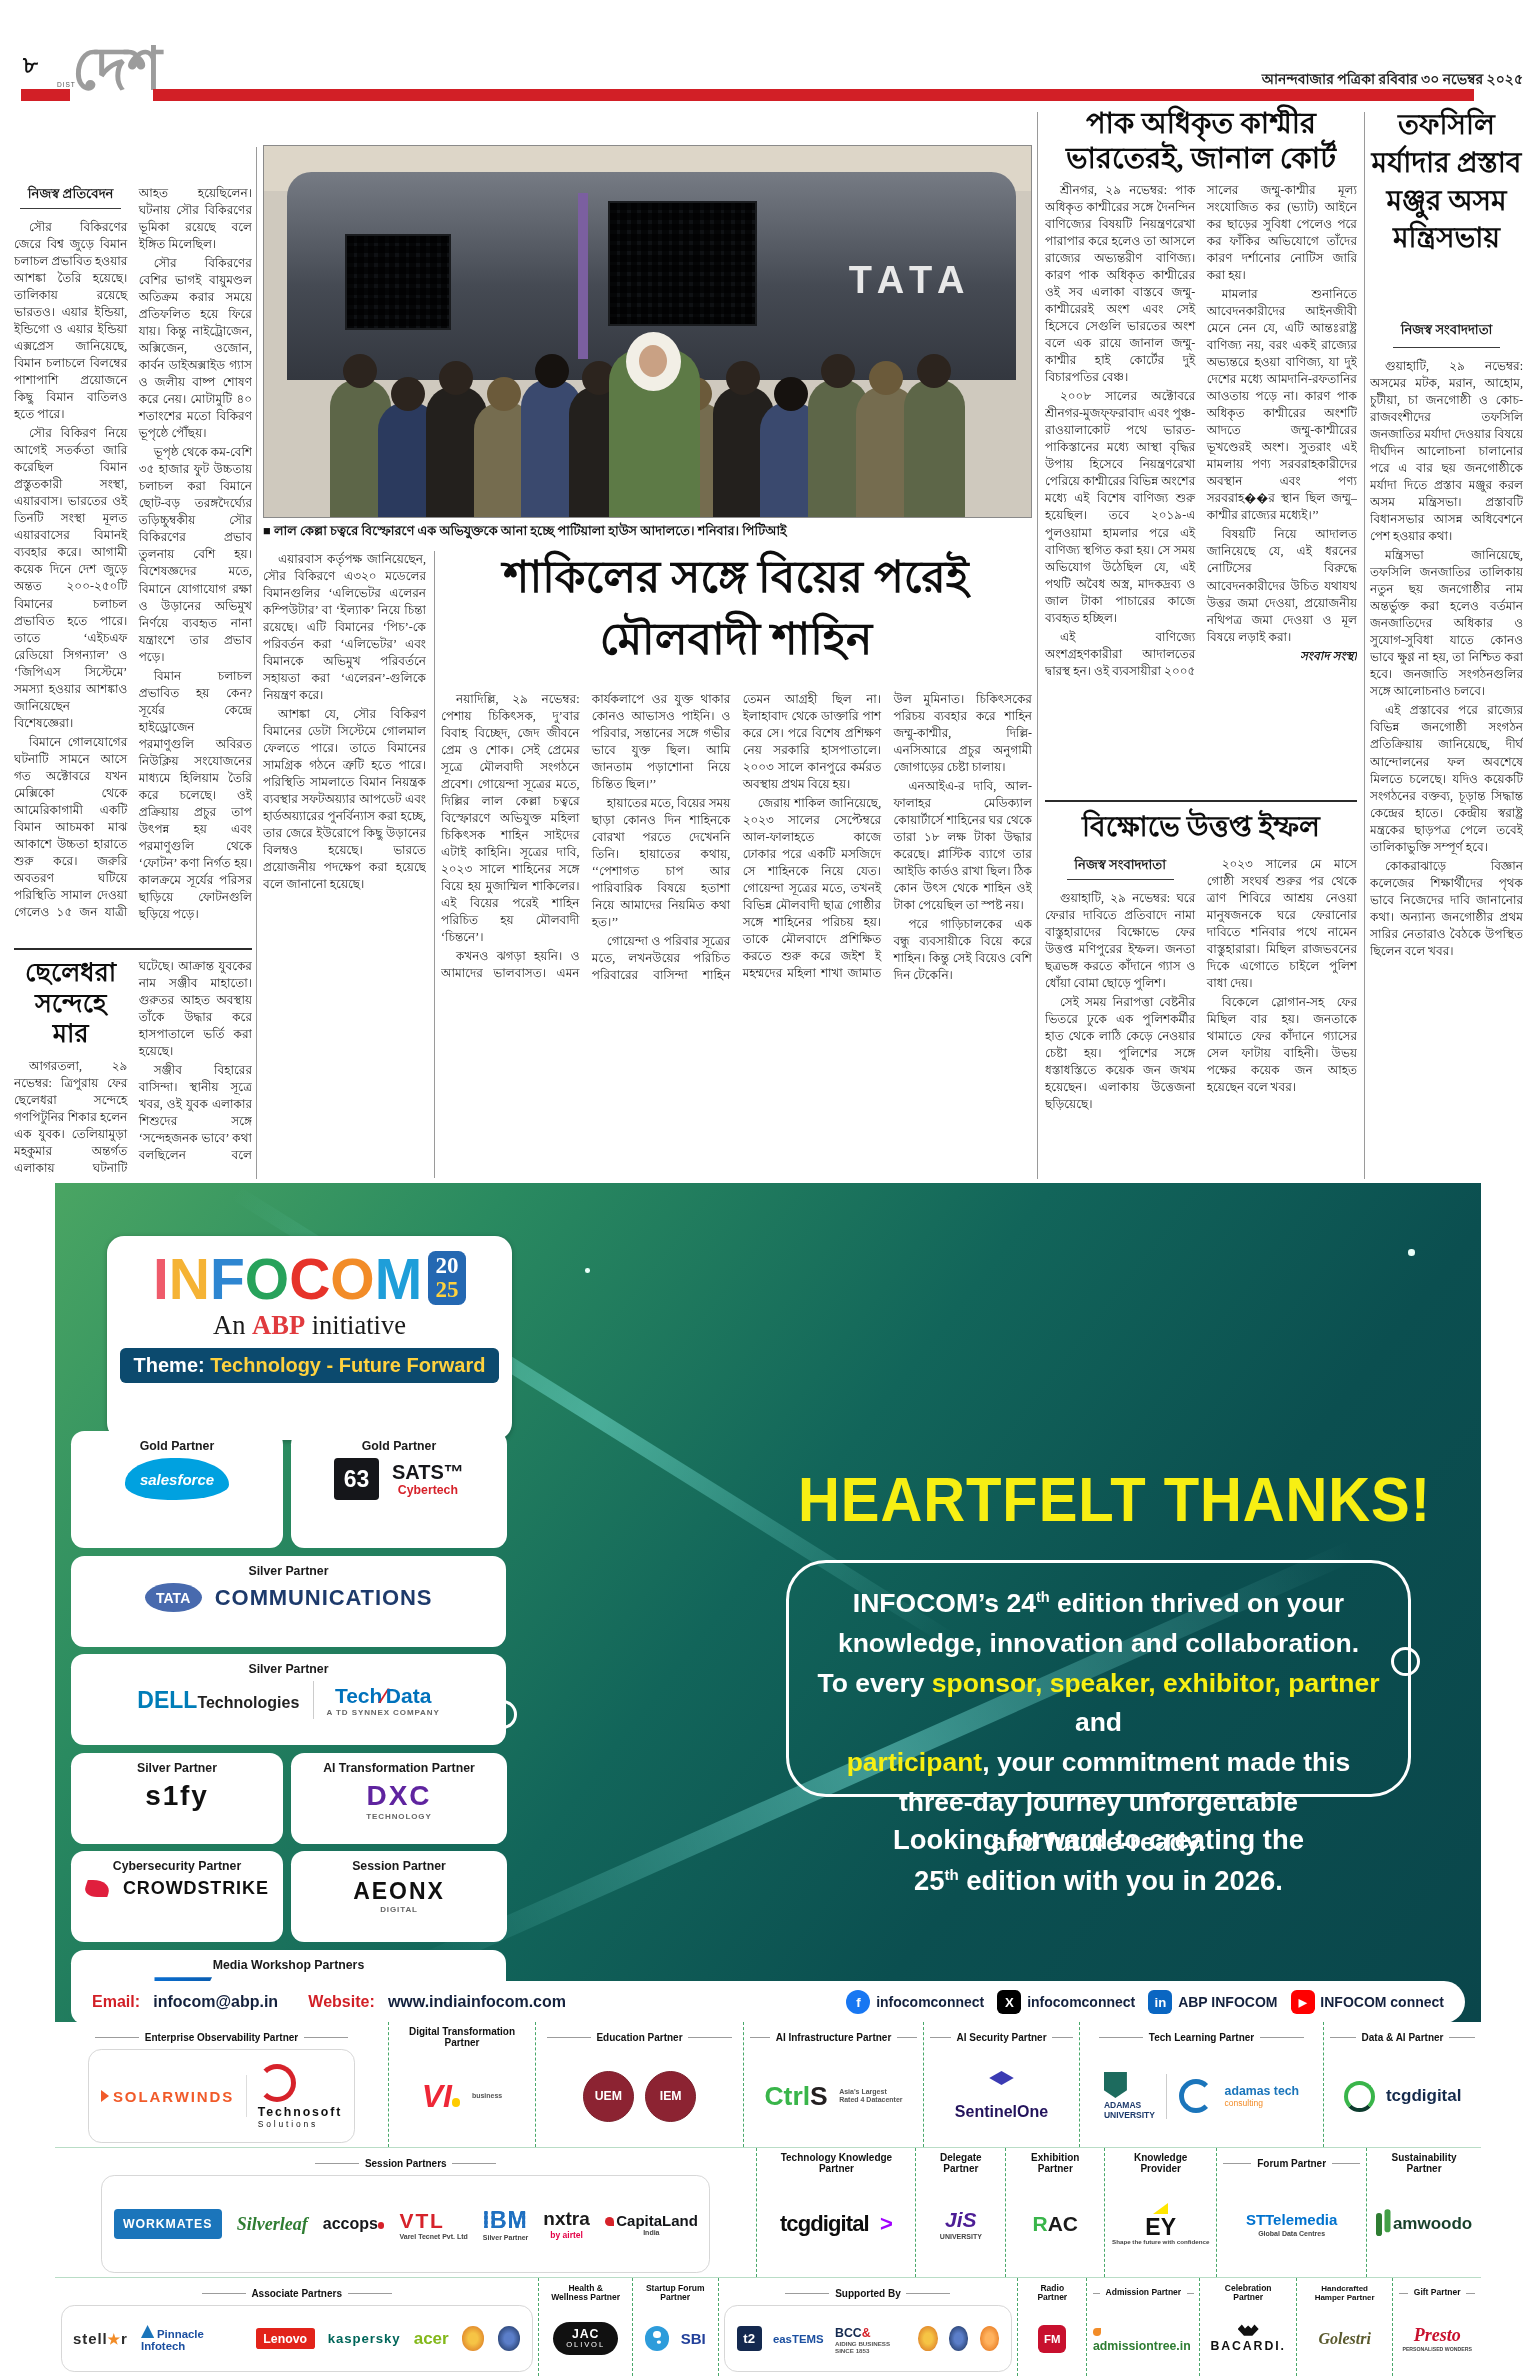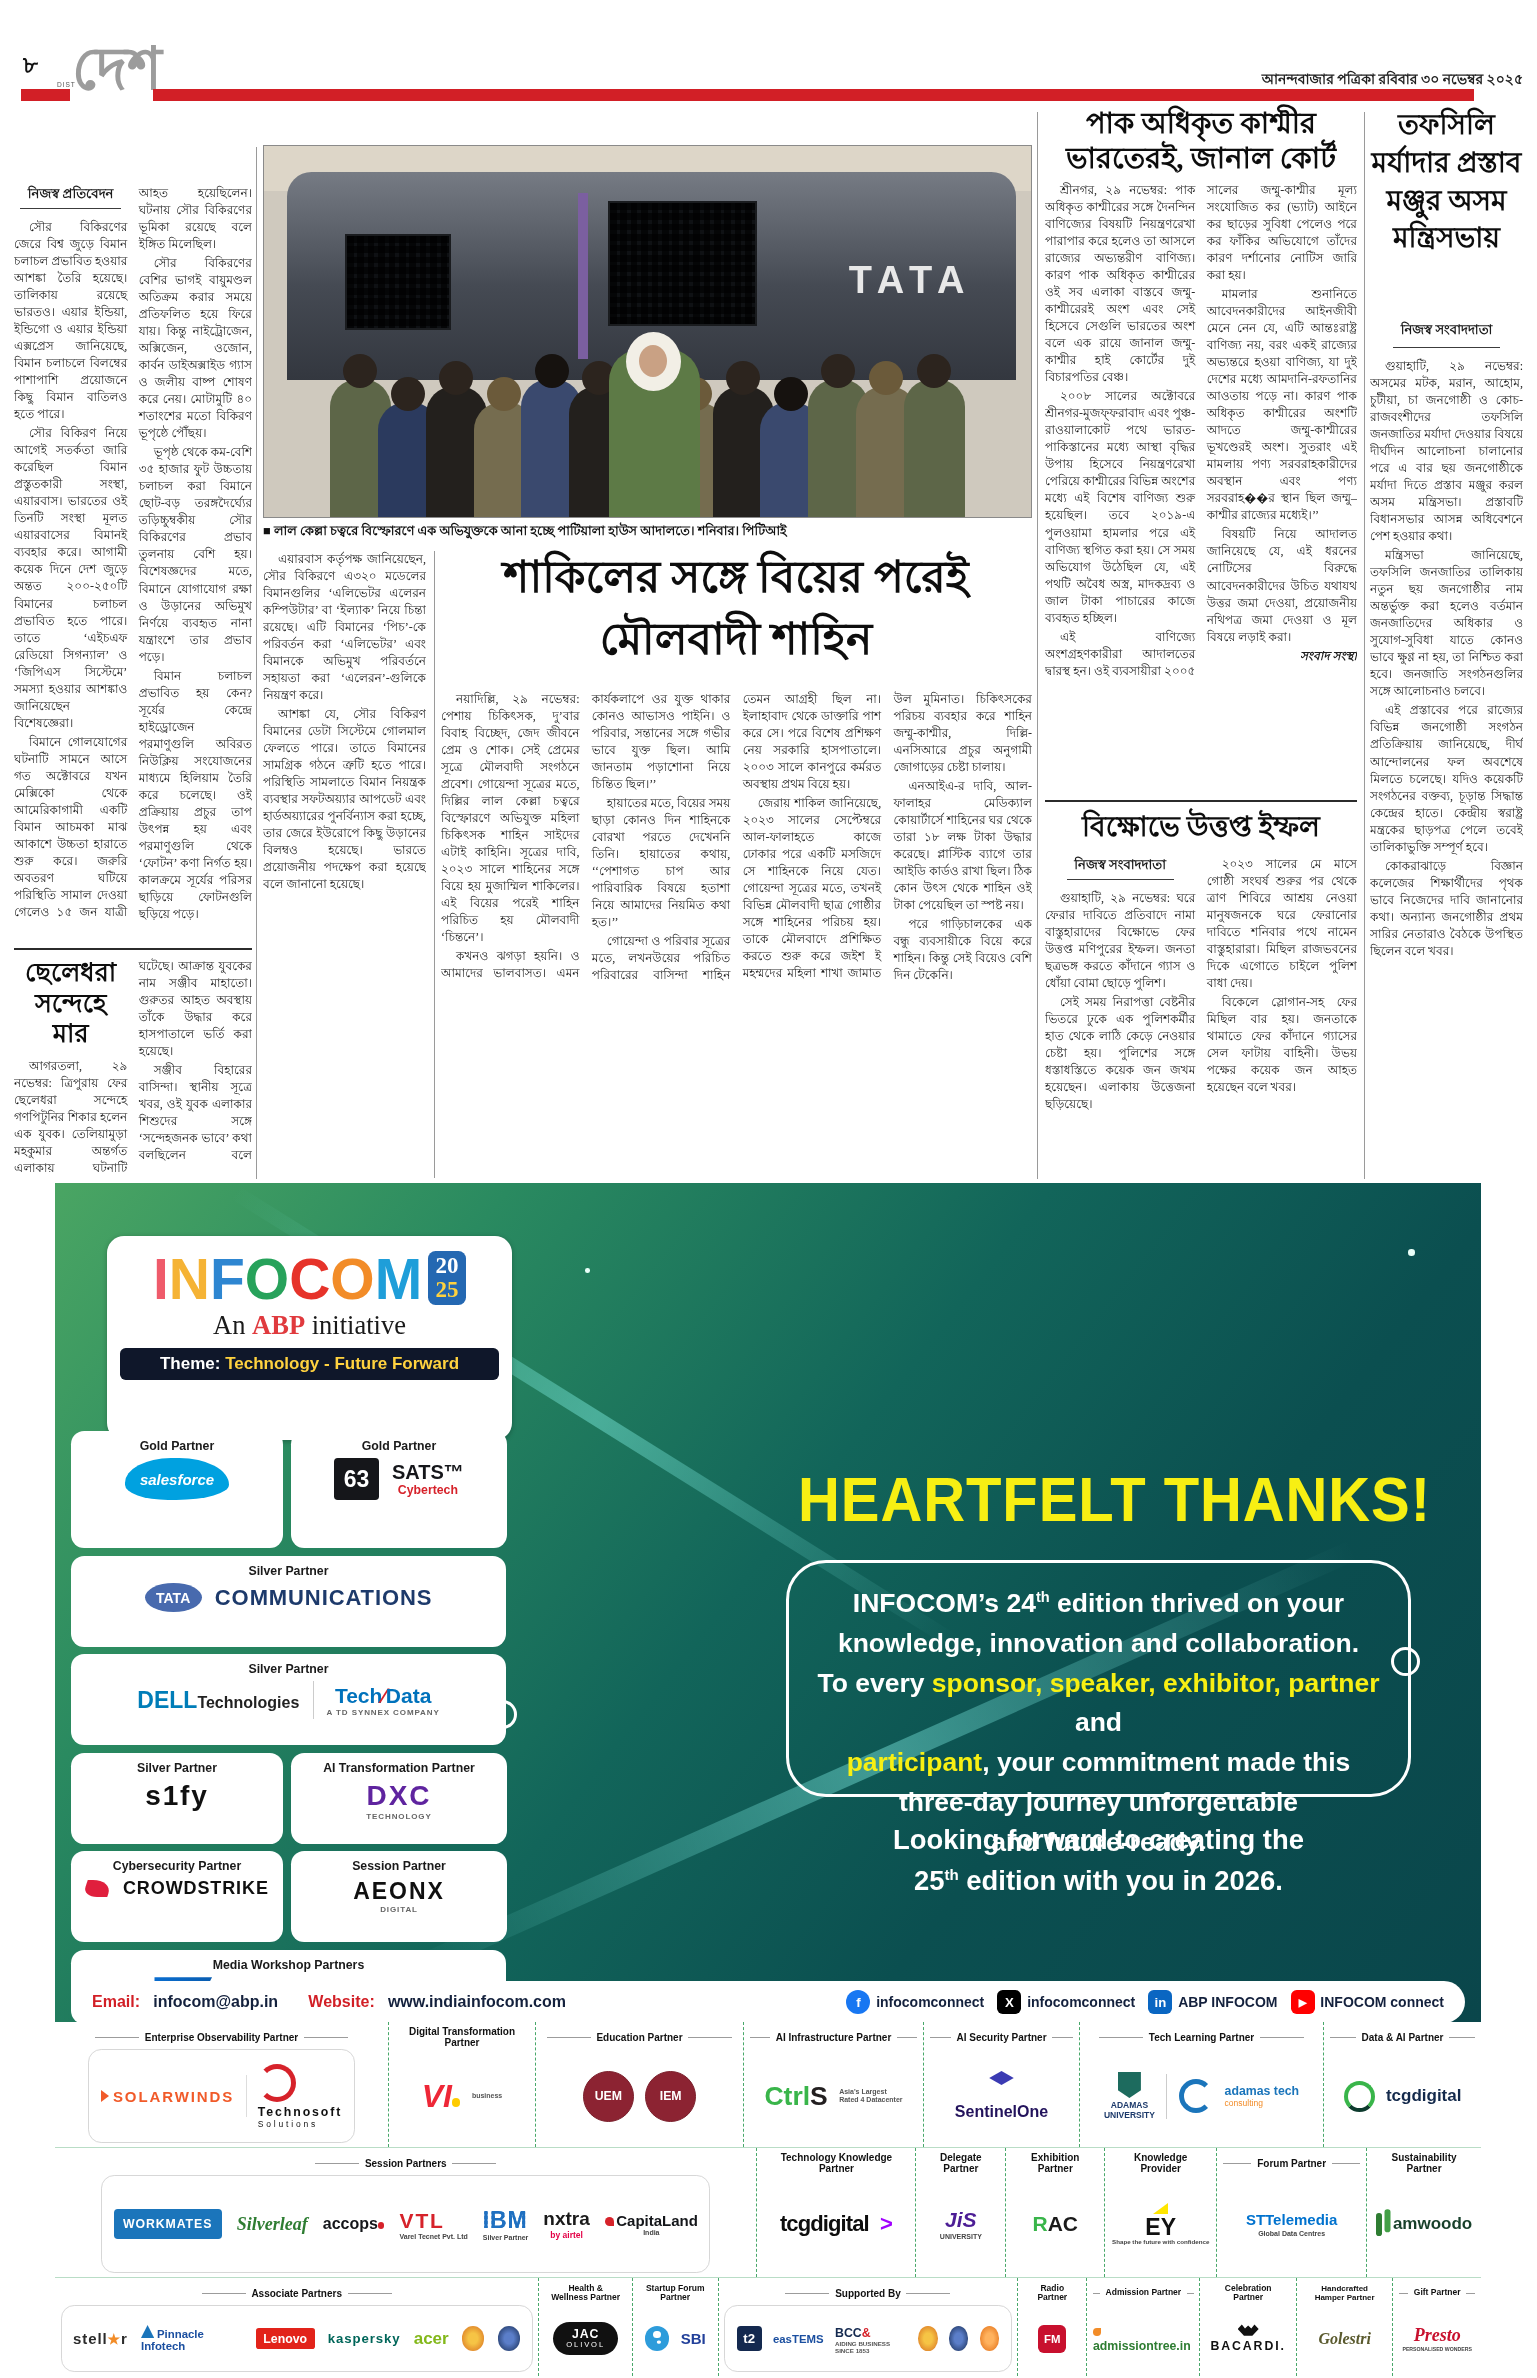--- a/index.html
+++ b/index.html
@@ -51,21 +51,21 @@
   .chev{position:absolute;width:23px;height:23px;border-left:4.7px solid rgba(255,255,255,.8);border-bottom:4.7px solid rgba(255,255,255,.8);transform:rotate(45deg)}
   .whitecard{background:#fff;border-radius:17px;box-shadow:0 1.9px 5.7px rgba(0,0,0,.25)}
   .logo-card{text-align:center;padding-top:15px}
   .inf-letter{font-family:"Liberation Sans",sans-serif;font-weight:900;font-size:57px;line-height:1}
   .l0{color:#ef5b6b}.l1{color:#f5b335}.l2{color:#2e86d1}.l3{color:#27a25b}.l4{color:#e6332a}.l5{color:#f28c28}.l6{color:#1f9ed9}
   .yearbox{display:inline-block;vertical-align:top;background:#2468b2;border-radius:7.6px;padding:2.8px 7.6px;margin-left:5.7px;line-height:1.05;text-align:center}
   .yearbox b{display:block;font-family:Liberation Serif, serif;font-size:23px;color:#fff}
   .yearbox b.y2{color:#ffd23f}
   .initiative{font-size:26.5px;color:#1a1a1a;margin-top:1.9px}
   .initiative .abp{color:#e03a3e;font-weight:bold}
-  .themebar{margin:7.6px 13.2px 0;background:#0f172a;border-radius:5.7px;padding:5.7px 0;font-family:"Liberation Sans",sans-serif;font-weight:bold;font-size:17px}
+  .themebar{margin:7.6px 13.2px 0;background:#0c4a6e;border-radius:5.7px;padding:5.7px 0;font-family:"Liberation Sans",sans-serif;font-weight:bold;font-size:20px}
   .themebar .tl{color:#fff}.themebar .tt{color:#ffd23f}
   .pcard{background:#fff;border-radius:13.2px;text-align:center;padding:7.6px 5.7px;box-sizing:border-box;font-family:"Liberation Sans",sans-serif}
   .pcard .plbl{font-size:12.3px;font-weight:bold;color:#1a1a1a;margin-bottom:5.7px}
   .lrow{display:flex;align-items:center;justify-content:center;gap:13.2px}
   .heart{font-family:"Liberation Sans",sans-serif;font-weight:900;font-size:58px;letter-spacing:0.9px;color:#f7ef13;text-align:center;transform:scaleY(1.08)}
   .msgbox{border:3.8px solid #fff;border-radius:40px;color:#fff;text-align:center;
           font-family:"Liberation Sans",sans-serif;font-weight:bold;font-size:26.5px;line-height:1.5;padding:21px 17px;box-sizing:border-box}
   .hlt{color:#f7ef13}
   sup{font-size:.55em}
   .closing{color:#fff;font-family:"Liberation Sans",sans-serif;font-weight:bold;font-size:27.4px;text-align:center;line-height:1.5}
@@ -122,21 +122,21 @@
   .vi i{display:inline-block;width:8.5px;height:8.5px;background:#fecb00;border-radius:50%}
   .crest{display:inline-flex;flex-direction:column;align-items:center;justify-content:center;width:49px;height:49px;border-radius:50%;border:1.9px solid #7a1f2b;color:#fff;background:#8c2332;font-weight:900;font-size:12.3px}
   .ctrl{color:#39b54a;font-weight:900;font-size:26.5px}
   .ctrS{color:#231f20;font-weight:900;font-size:26.5px}
   .tinycap{font-size:7px;color:#555;font-weight:bold;line-height:1.2;text-align:left}
   .sshield{display:inline-block;width:24.6px;height:28px;background:#3b3bb3;clip-path:polygon(50% 0,100% 25%,50% 50%,0 25%)}
   .sone{color:#23135c;font-weight:900;font-size:16px}
   .adamas-c{display:inline-block;width:24.6px;height:24.6px;border:5.7px solid #1b75bb;border-right-color:transparent;border-radius:50%}
   .adtxt b{display:block;color:#1b75bb;font-size:12.3px}
   .adtxt small{display:block;color:#f28c28;font-size:8.5px}
-  .univ{display:inline-flex;flex-direction:column;align-items:center;font-size:8.5px;color:#1d3a6b;font-weight:bold;line-height:1.2}
+  .univ{display:inline-flex;flex-direction:column;align-items:flex-start;font-size:8.5px;color:#1d3a6b;font-weight:bold;line-height:1.2}
   .univ i{width:23px;height:26.5px;background:#1d6b5e;clip-path:polygon(0 0,100% 0,100% 70%,50% 100%,0 70%);margin-bottom:1.9px}
   .tcgic{display:inline-block;width:23px;height:23px;border:4.7px solid #39b54a;border-radius:50%;border-bottom-color:#0e3b2e}
   .tcg{color:#13294b;font-weight:900;font-size:17px}
   .wm{display:inline-block;background:#1b75bb;color:#fff;font-weight:900;font-size:12.3px;padding:7.6px 9.5px;border-radius:3.8px;letter-spacing:0.9px}
   .slf{color:#2e7d32;font-style:italic;font-weight:bold;font-size:18px;font-family:"Liberation Serif",serif}
   .accops{font-weight:900;font-size:16px;color:#14161a}
   .accops i{display:inline-block;width:6.6px;height:6.6px;background:#d6222a;border-radius:50%}
   .vtl{color:#d6222a;font-weight:900;font-size:21px;letter-spacing:1.9px}
   .smallcap{display:block;font-size:7px;color:#444;font-weight:bold;text-align:center}
   .ibm{color:#1f70c1;font-weight:900;font-size:23px;letter-spacing:0.9px;background:repeating-linear-gradient(#1f70c1 0 2.8px,#fff 2.8px 4.7px);-webkit-background-clip:text;background-clip:text}

